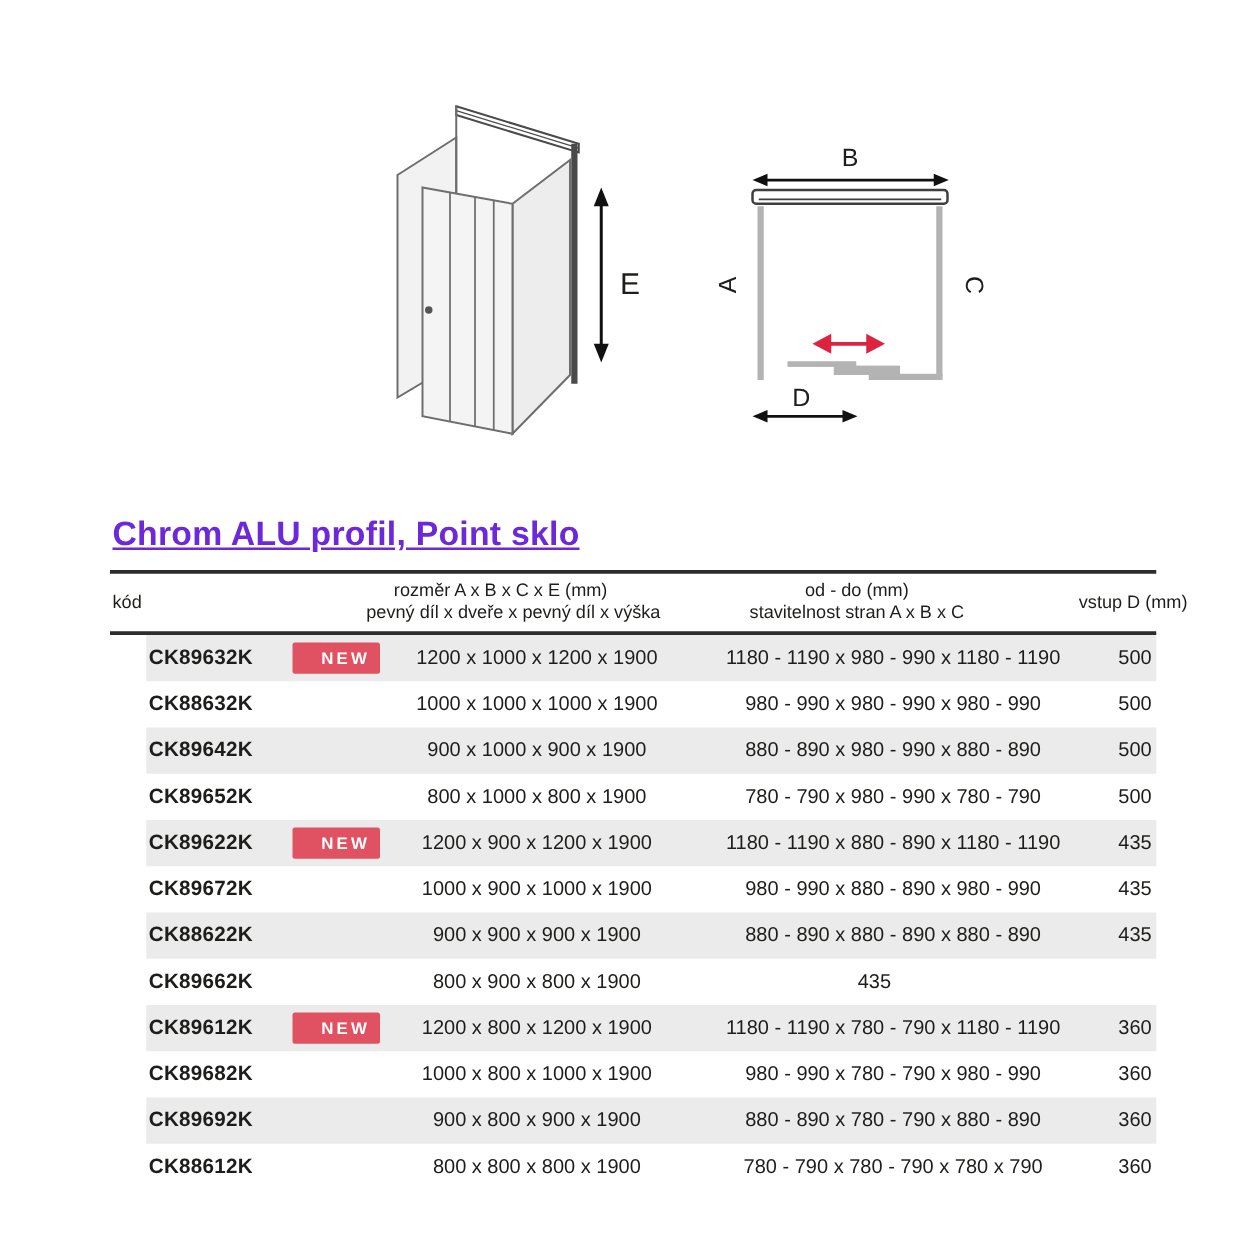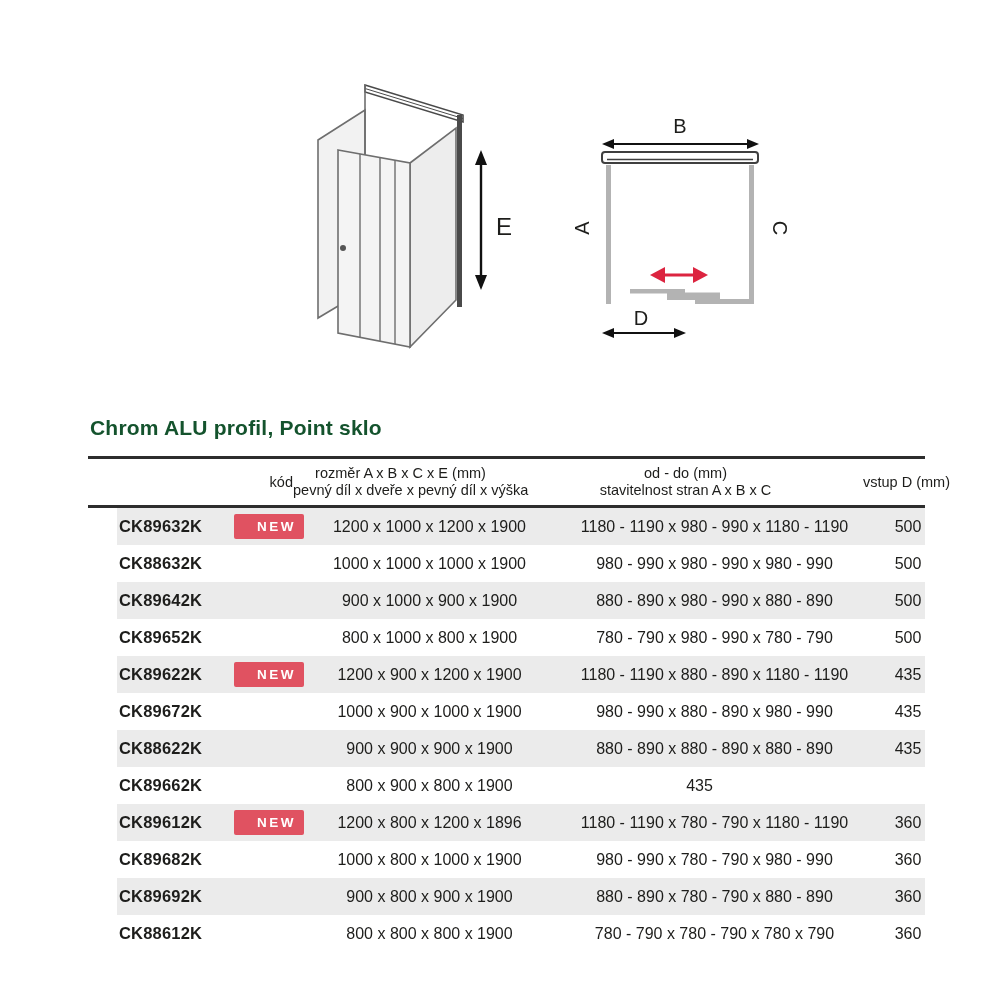--- a/index.html
+++ b/index.html
@@ -6,31 +6,31 @@
   body{
     width:1000px;height:1000px;background:#ffffff;position:relative;
     font-family:"Liberation Sans", sans-serif;color:#1d1d1b;
     -webkit-font-smoothing:antialiased;
   }
   .abs{position:absolute;}
 
   
   .content{left:88px;top:414px;width:837px;}
   h1.title{
-    margin:0 0 15px 2px;font-size:21px;line-height:27px;font-weight:700;
-    letter-spacing:.2px;color:#14532d;
+    margin:0 0 15px 2px;font-size:27px;line-height:27px;font-weight:700;
+    letter-spacing:.2px;color:#6d28d9;text-decoration:underline;
   }
   .spec-table{width:837px;}
   .thead{
     display:grid;grid-template-columns:205px 215px 355px 62px;
     align-items:center;height:46px;
     border-top:3px solid #2d2d2d;border-bottom:3px solid #2d2d2d;
     font-size:14.5px;line-height:17px;
   }
-  .thead .c1{padding-left:2px;text-align:right;}
+  .thead .c1{padding-left:2px;}
   .c2,.c3,.c4{text-align:center;white-space:nowrap;}
   .c4{padding-right:30px;}
   .trow{
     display:grid;grid-template-columns:205px 215px 355px 62px;
     align-items:center;height:37px;font-size:16px;margin-left:29px;
   }
   .trow:nth-child(odd){background:#ebebeb;}
   .cell-code{display:flex;align-items:center;padding-left:2px;}
   .code{font-weight:700;font-size:16.5px;width:115px;letter-spacing:.2px;}
   .badge{
@@ -204,21 +204,21 @@
     </div>
     <div class="c2">800 x 900 x 800 x 1900</div>
     <div class="c4">435</div>
   </div>
 
   <div class="trow">
     <div class="c1 cell-code">
       <span class="code">CK89612K</span>
       <span class="badge">NEW</span>
     </div>
-    <div class="c2">1200 x 800 x 1200 x 1896</div>
+    <div class="c2">1200 x 800 x 1200 x 1900</div>
     <div class="c3">1180 - 1190 x 780 - 790 x 1180 - 1190</div>
     <div class="c4">360</div>
   </div>
 
   <div class="trow">
     <div class="c1 cell-code">
       <span class="code">CK89682K</span>
 
     </div>
     <div class="c2">1000 x 800 x 1000 x 1900</div>

